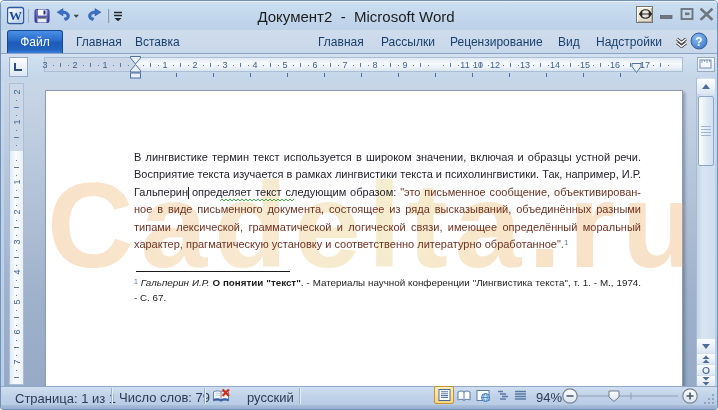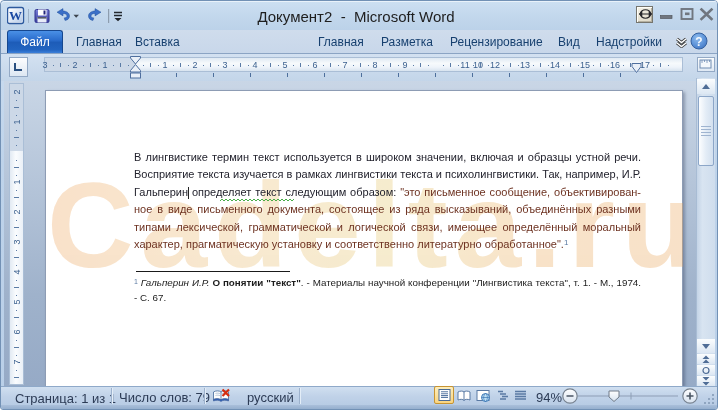--- a/index.html
+++ b/index.html
@@ -128,21 +128,21 @@
     <g stroke="#70767f" stroke-width="2.6" stroke-linecap="square">
       <path d="M 42.5 4.5 L 52.5 14 M 52.5 4.5 L 42.5 14"></path>
     </g>
   </svg>
 
   <div class="abs" id="tabrow"></div>
   <div class="abs" id="filetab">Файл</div>
   <div class="tab" style="left:75px;  top:34px;">Главная</div>
   <div class="tab" style="left:134px; top:34px;">Вставка</div>
   <div class="tab" style="left:317px; top:34px;">Главная</div>
-  <div class="tab" style="left:380px; top:34px;">Разметка</div>
+  <div class="tab" style="left:380px; top:34px;">Рассылки</div>
   <div class="tab" style="left:449px; top:34px;">Рецензирование</div>
   <div class="tab" style="left:557px; top:34px;">Вид</div>
   <div class="tab" style="left:595px; top:34px;">Надстройки</div>
   <svg class="abs" style="left:674px; top:36px;" width="13" height="11" viewBox="0 0 13 11">
     <g fill="none" stroke="#3b3b3b" stroke-width="3">
       <path d="M 2 2 L 6.5 5.5 L 11 2"></path>
       <path d="M 2 6 L 6.5 9.5 L 11 6"></path>
     </g>
     <g fill="none" stroke="#ffffff" stroke-width="1.5">
       <path d="M 2 2 L 6.5 5.5 L 11 2"></path>

